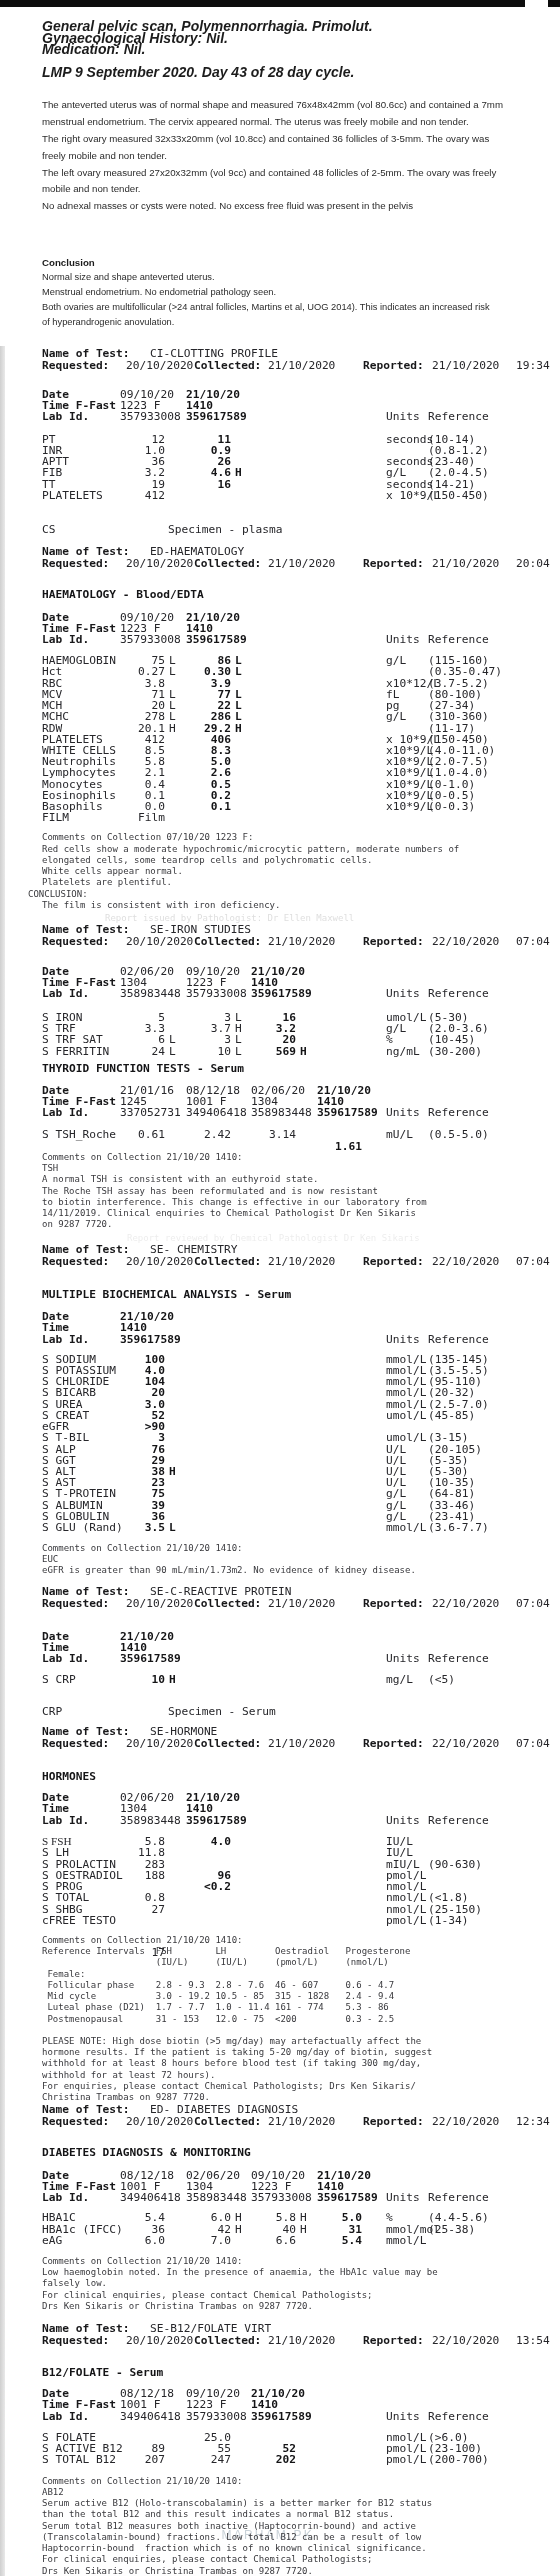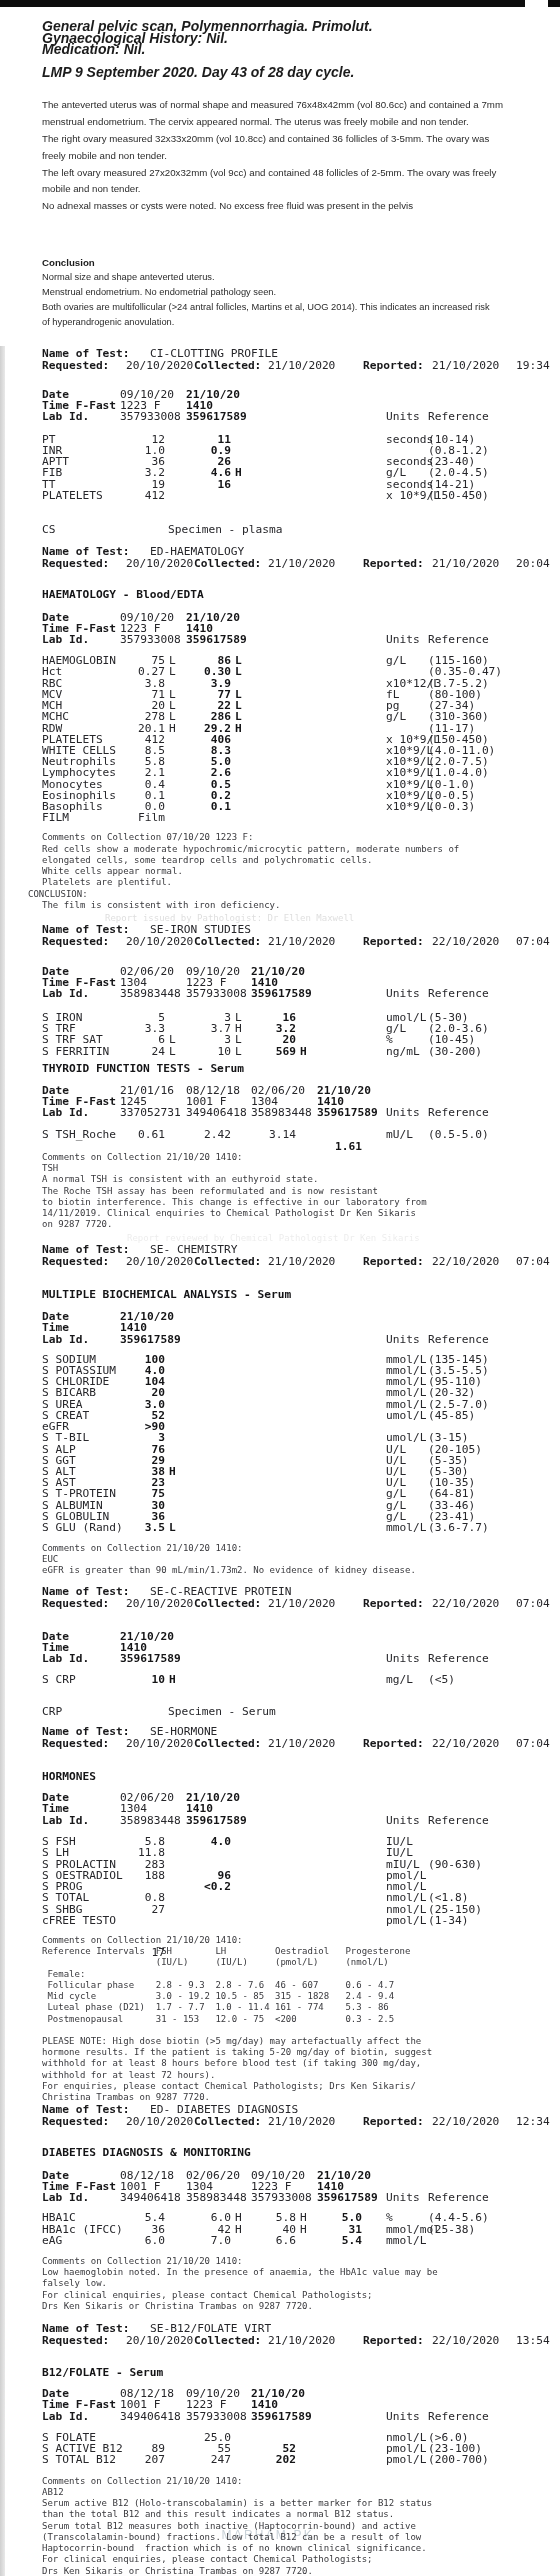--- a/index.html
+++ b/index.html
@@ -470,21 +470,21 @@
       <span class="cell " style="left: 386px;">(10-35)</span>
     </div>
     <div class="abs t" style="left: 42px; top: 1488px;">
       <span class="cell " style="left: 0px;">S T-PROTEIN</span>
       <span class="cell " style="left: 78px;"><span class="vright b">75</span></span>
       <span class="cell " style="left: 344px;">g/L</span>
       <span class="cell " style="left: 386px;">(64-81)</span>
     </div>
     <div class="abs t" style="left: 42px; top: 1500px;">
       <span class="cell " style="left: 0px;">S ALBUMIN</span>
-      <span class="cell " style="left: 78px;"><span class="vright b">30</span></span>
+      <span class="cell " style="left: 78px;"><span class="vright b">39</span></span>
       <span class="cell " style="left: 344px;">g/L</span>
       <span class="cell " style="left: 386px;">(33-46)</span>
     </div>
     <div class="abs t" style="left: 42px; top: 1511px;">
       <span class="cell " style="left: 0px;">S GLOBULIN</span>
       <span class="cell " style="left: 78px;"><span class="vright b">36</span></span>
       <span class="cell " style="left: 344px;">g/L</span>
       <span class="cell " style="left: 386px;">(23-41)</span>
     </div>
     <div class="abs t" style="left: 42px; top: 1522px;">
@@ -558,21 +558,21 @@
       <span class="cell b" style="left: 144px;">1410</span>
     </div>
     <div class="abs t" style="left: 42px; top: 1815px;">
       <span class="cell lbl" style="left: 0px;">Lab Id.</span>
       <span class="cell " style="left: 78px;">358983448</span>
       <span class="cell b" style="left: 144px;">359617589</span>
       <span class="cell " style="left: 344px;">Units</span>
       <span class="cell " style="left: 386px;">Reference</span>
     </div>
     <div class="abs t" style="left: 42px; top: 1836px;">
-      <span class="cell " style="left: 0px;">S FSH</span>
+      <span class="cell " style="left: 0px; font-family: Liberation Serif, serif;">S FSH</span>
       <span class="cell " style="left: 78px;"><span class="vright">5.8</span></span>
       <span class="cell " style="left: 144px;"><span class="vright b">4.0</span></span>
       <span class="cell " style="left: 344px;">IU/L</span>
     </div>
     <div class="abs t" style="left: 42px; top: 1847px;">
       <span class="cell " style="left: 0px;">S LH</span>
       <span class="cell " style="left: 78px;"><span class="vright">11.8</span></span>
       <span class="cell " style="left: 344px;">IU/L</span>
     </div>
     <div class="abs t" style="left: 42px; top: 1859px;">

